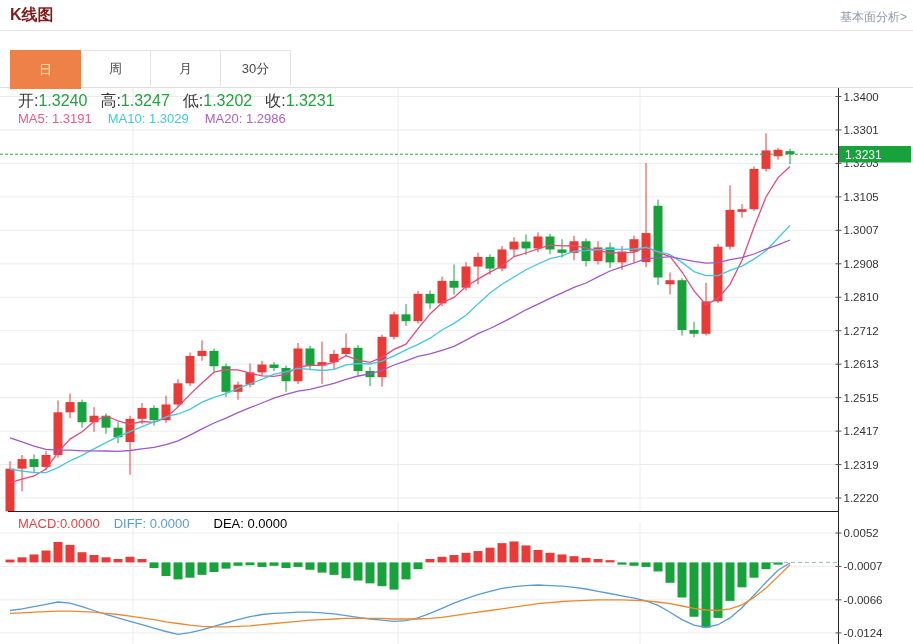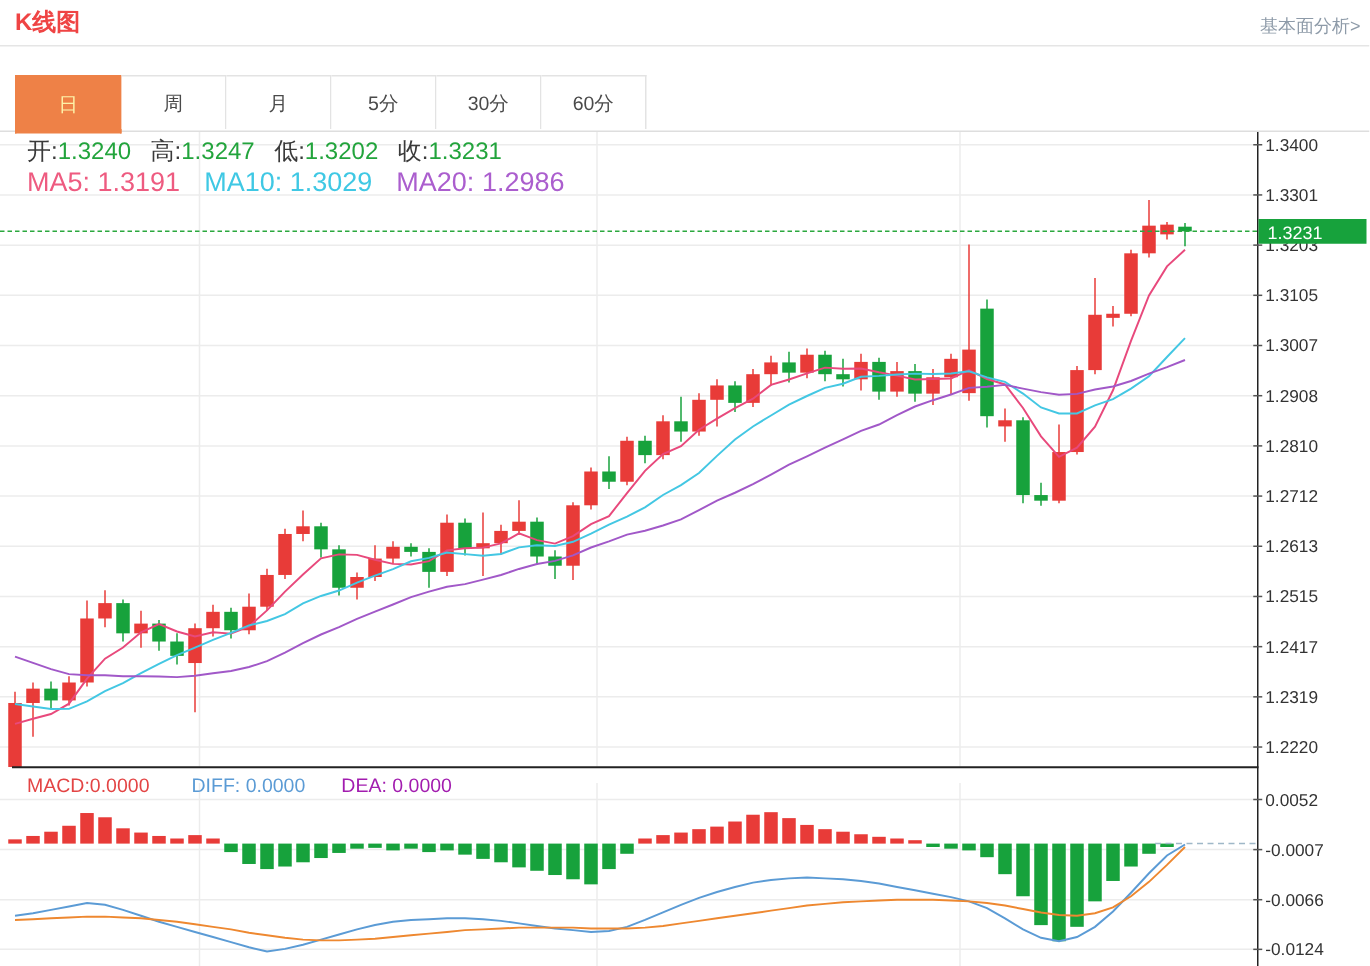--- a/index.html
+++ b/index.html
@@ -1,54 +1,52 @@
 <!DOCTYPE html>
 <html><head>
 <meta charset="utf-8">
 <style>
   html,body{margin:0;padding:0;background:#fff;}
   body{width:913px;height:644px;position:relative;overflow:hidden;
        font-family:"Liberation Sans","DejaVu Sans",sans-serif;}
-  .page-title{position:absolute;left:10px;top:5px;font-size:16px;font-weight:bold;color:#ef4444;z-index:6;}
+  .page-title{position:absolute;left:10px;top:5px;font-size:16px;font-weight:bold;color:#7f1d1d;z-index:6;}
   .fund-link{position:absolute;right:6px;top:9px;font-size:12px;color:#8d9aa8;cursor:pointer;z-index:6;margin-left:32px;}
   .hdr-divider{position:absolute;left:0;top:30px;width:913px;height:1px;background:#e5e5e5;}
   .tab-underline{position:absolute;left:0;top:87px;width:913px;height:1px;background:#dedede;z-index:4;}
   .tab-bar{position:absolute;left:10px;top:50px;display:flex;z-index:5;}
   .tab{width:69px;height:35px;line-height:36px;text-align:center;font-size:13px;color:#4a4a4a;
        background:#fff;border-top:1px solid #e3e3e3;border-right:1px solid #e3e3e3;cursor:pointer;box-sizing:content-box;}
   .tab:first-child{border-left:1px solid #e3e3e3;}
   .tab.selected{background:#ee8147;color:#fdf2a8;border-color:#ee8147;height:38px;line-height:37px;}
   .row1{position:absolute;left:18px;top:91px;font-size:16px;z-index:4;white-space:nowrap;}
   .row1 .lab{color:#3a3a3a;}
   .row1 .val{color:#22a43c;margin-right:13px;}
-  .row2{position:absolute;left:18px;top:111px;font-size:18px;z-index:4;white-space:nowrap;}
+  .row2{position:absolute;left:18px;top:111px;font-size:13px;z-index:4;white-space:nowrap;}
   .row2 .sp{margin-right:16px;}
   .ma5{color:#ee5b80;}
   .ma10{color:#3fc8e4;}
   .ma20{color:#ab5ece;}
   .macd-row{position:absolute;left:18px;top:516px;font-size:13px;z-index:4;white-space:nowrap;}
-  .m-macd{color:#e34444;margin-right:28px;}
+  .m-macd{color:#e34444;margin-right:14px;}
   .m-diff{color:#5b9bd5;margin-right:24px;}
-  .m-dea{color:#a21caf;}
+  .m-dea{color:#000000;}
   #chart-wrap{position:absolute;left:0;top:0;width:913px;height:644px;z-index:1;}
 </style>
 </head>
 <body>
 
 <div class="page-title">K线图</div>
 <div class="fund-link">基本面分析&gt;</div>
 <div class="hdr-divider"></div>
 
 <div class="tab-bar">
     <div class="tab selected">日</div>
     <div class="tab">周</div>
     <div class="tab">月</div>
-    <div class="tab">5分</div>
     <div class="tab">30分</div>
-    <div class="tab">60分</div>
   </div>
 <div class="tab-underline"></div>
 
 <div class="row1"><span class="lab">开:</span><span class="val">1.3240</span><span class="lab">高:</span><span class="val">1.3247</span><span class="lab">低:</span><span class="val">1.3202</span><span class="lab">收:</span><span class="val">1.3231</span></div>
 
 <div class="row2"><span class="ma5">MA5:</span> <span class="ma5 sp">1.3191</span><span class="ma10">MA10:</span> <span class="ma10 sp">1.3029</span><span class="ma20">MA20:</span> <span class="ma20">1.2986</span></div>
 
 <div class="macd-row"><span class="m-macd"><span>MACD:</span><span>0.0000</span></span><span class="m-diff"><span>DIFF:</span> <span>0.0000</span></span><span class="m-dea"><span>DEA:</span> <span>0.0000</span></span></div>
 
 <div id="chart-wrap"><svg width="913" height="644">

